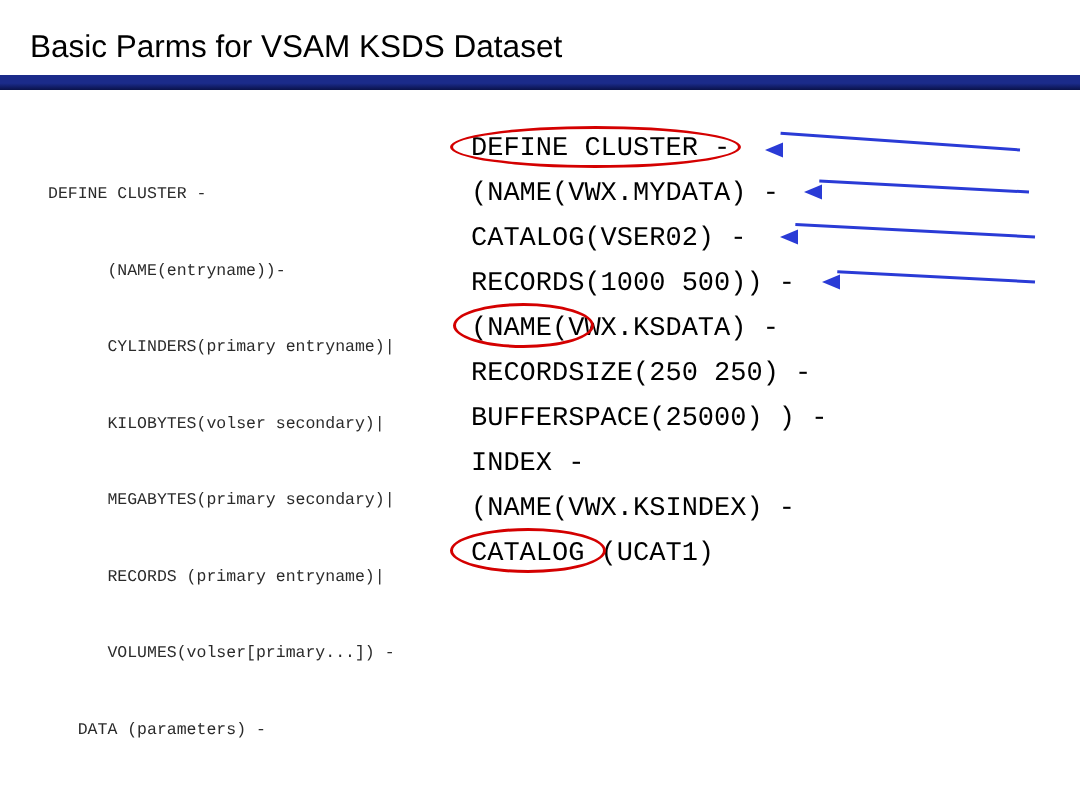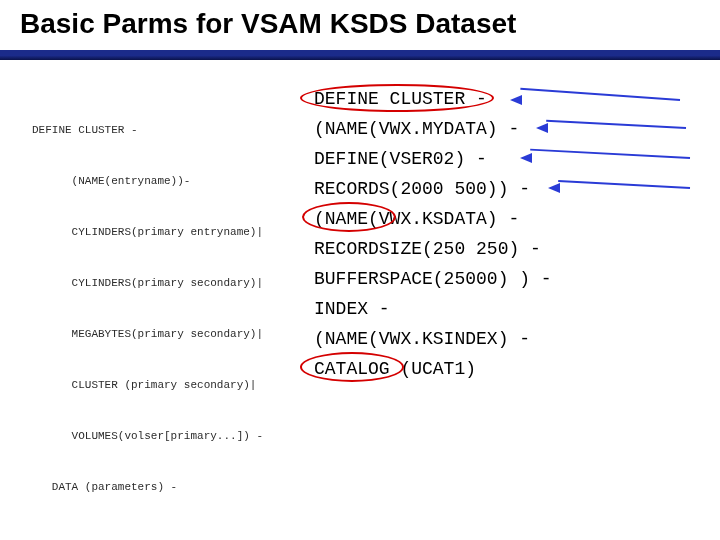--- a/index.html
+++ b/index.html
@@ -12,23 +12,23 @@
     overflow: hidden;
   }
   .slide {
     position: relative;
     width: 720px;
     height: 540px;
   }
   .title {
     position: absolute;
     left: 20px;
-    top: 8px;
-    font-size: 28px;
-    font-weight: bold;
+    top: 20px;
+    font-size: 21px;
+    font-weight: normal;
     color: #000;
   }
   .title-rule {
     position: absolute;
     left: 0;
     top: 50px;
     width: 720px;
     height: 10px;
     background: linear-gradient(to bottom, #1b2b8a 0%, #1b2b8a 55%, #0a124a 100%);
   }
@@ -93,34 +93,34 @@
 
 <div class="slide">
 
   <div class="title">Basic Parms for VSAM KSDS Dataset</div>
   <div class="title-rule"></div>
 
   <div class="syntax">
     <div>DEFINE CLUSTER -</div>
     <div>      (NAME(entryname))-</div>
     <div>      CYLINDERS(primary entryname)|</div>
-    <div>      CYLINDERS(primary secondary)|</div>
+    <div>      KILOBYTES(volser secondary)|</div>
     <div>      MEGABYTES(primary secondary)|</div>
-    <div>      CLUSTER (primary secondary)|</div>
+    <div>      RECORDS (primary entryname)|</div>
     <div>      VOLUMES(volser[primary...]) -</div>
     <div>   DATA (parameters) -</div>
     
     
   </div>
 
   <div class="example">
     <div class="ex-line"><span class="ex-cont"> </span><span>DEFINE CLUSTER -</span></div>
     <div class="ex-line"><span class="ex-cont"> </span><span>(NAME(VWX.MYDATA) -</span></div>
-    <div class="ex-line"><span class="ex-cont"> </span><span>DEFINE(VSER02) -</span></div>
-    <div class="ex-line"><span class="ex-cont"> </span><span>RECORDS(2000 500)) -</span></div>
+    <div class="ex-line"><span class="ex-cont"> </span><span>CATALOG(VSER02) -</span></div>
+    <div class="ex-line"><span class="ex-cont"> </span><span>RECORDS(1000 500)) -</span></div>
     <div class="ex-line"><span class="ex-cont"> </span><span>(NAME(VWX.KSDATA) -</span></div>
     <div class="ex-line"><span class="ex-cont"> </span><span>RECORDSIZE(250 250) -</span></div>
     <div class="ex-line"><span class="ex-cont"> </span><span>BUFFERSPACE(25000) ) -</span></div>
     <div class="ex-line"><span class="ex-cont"> </span><span>INDEX -</span></div>
     <div class="ex-line"><span class="ex-cont"> </span><span>(NAME(VWX.KSINDEX) -</span></div>
     <div class="ex-line"><span class="ex-cont"> </span><span>CATALOG (UCAT1)</span></div>
   </div>
 
   <div class="ring" style="left:300px; top:84px; width:190px; height:24px;"></div>
   <div class="ring" style="left:302px; top:202px; width:90px; height:26px;"></div>

